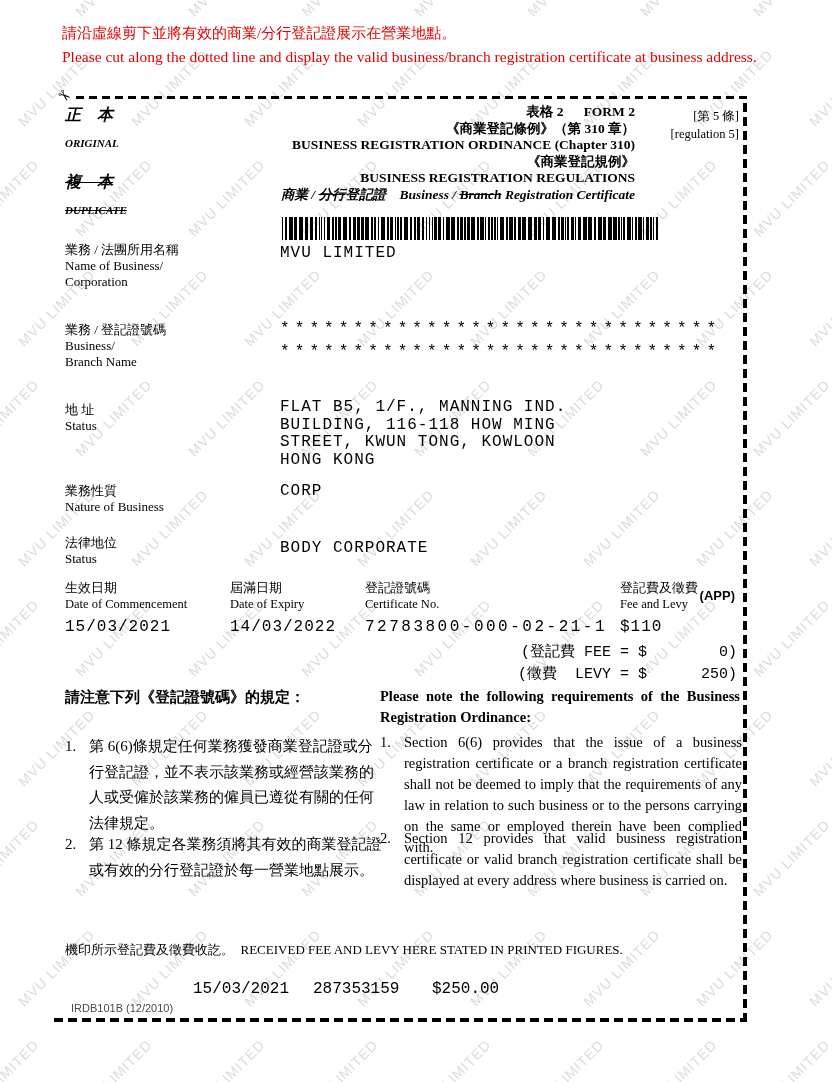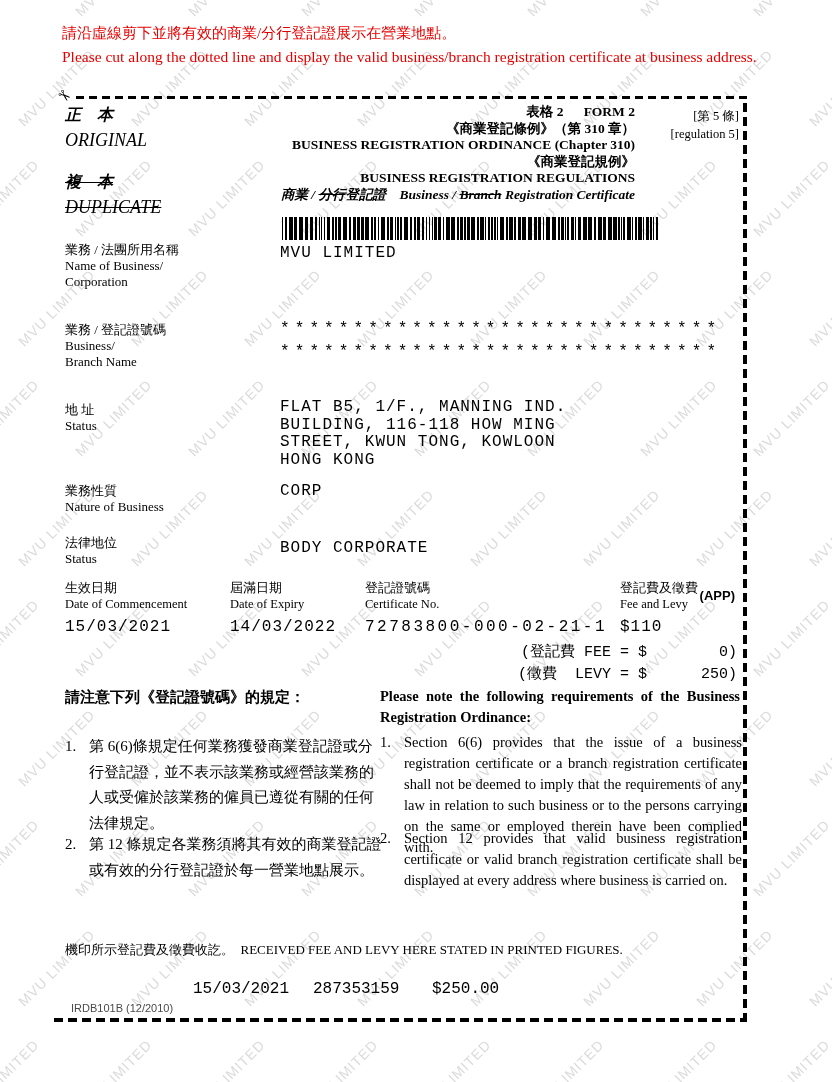--- a/index.html
+++ b/index.html
@@ -18,21 +18,21 @@
             background:repeating-linear-gradient(90deg,#000 0 8px,transparent 8px 13px);}
   .dash-right{position:absolute;right:-2px;top:0;bottom:0;width:4px;
             background:repeating-linear-gradient(0deg,#000 0 9px,transparent 9px 14px);}
   .dash-bottom{position:absolute;left:-8px;right:-2px;bottom:0;height:4px;
             background:repeating-linear-gradient(90deg,#000 0 9px,transparent 9px 14px);}
   .scissors{position:absolute;left:-4px;top:-9px;font-size:15px;font-family:"DejaVu Sans",sans-serif;
             transform:rotate(40deg);}
 
   .hdr-left{position:absolute;left:3px;top:9px;}
   .zh-orig{font-size:16px;font-weight:bold;font-style:italic;}
-  .en-orig{font-size:18px;font-weight:normal;font-style:italic;margin-top:4px;}
+  .en-orig{font-size:11px;font-weight:bold;font-style:italic;margin-top:11px;}
   .dup-block{position:absolute;left:3px;top:76px;}
   .strike{text-decoration:line-through;}
   .hdr-center{position:absolute;left:120px;right:110px;top:8px;text-align:right;line-height:16.5px;}
   .hc1{font-size:13.5px;font-weight:bold;white-space:pre;}
   .hdr-right{position:absolute;right:6px;top:11px;text-align:right;font-size:12.5px;line-height:18px;}
   .cert-title{font-size:13.5px;font-weight:bold;font-style:italic;white-space:pre;font-family:Liberation Serif, serif;}
 
   .barcode{position:absolute;left:220px;top:121px;width:377px;height:23px;overflow:hidden;white-space:nowrap;font-size:0;}
   .barcode i{display:inline-block;height:23px;background:#000;}
   .barcode s{display:inline-block;height:23px;}

